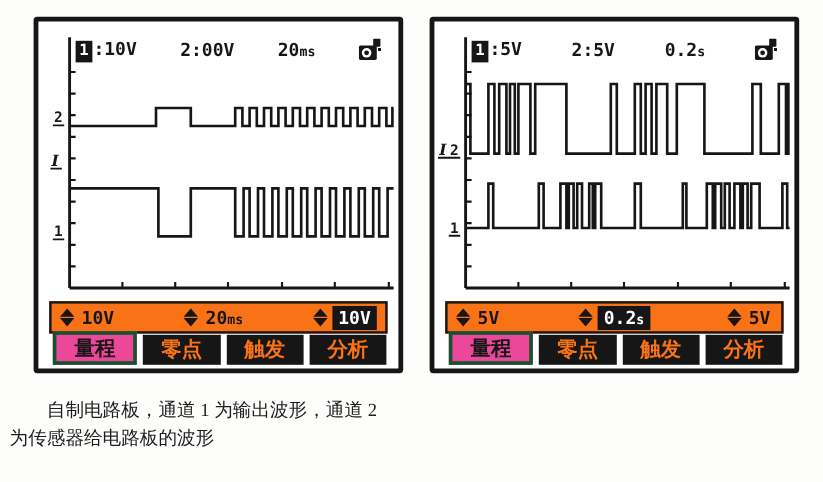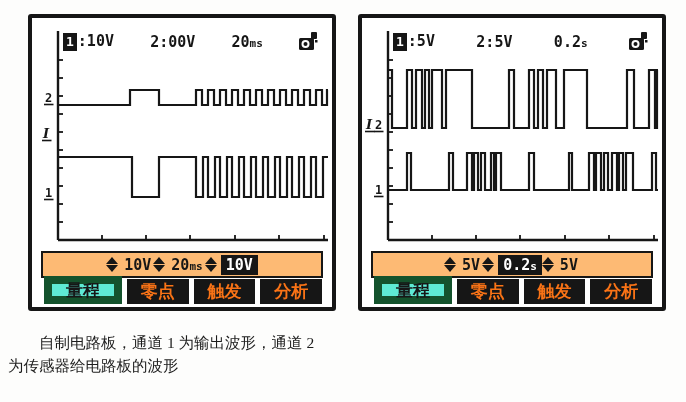--- a/index.html
+++ b/index.html
@@ -19,36 +19,36 @@
   .scope-header{position:absolute;left:31px;right:12px;top:13px;height:21px;
     display:flex;justify-content:space-between;align-items:center;
     font:bold 15px "DejaVu Sans Mono",monospace;color:#161616;white-space:nowrap;}
   .hdr-item{display:inline-flex;align-items:baseline;}
   .ch-chip{display:inline-block;background:#161616;color:#fff;line-height:16px;
     padding:1px 3px;font-size:13px;margin-right:1px;}
   .unit{font-size:11px;}
 
   .ctrl-box{position:absolute;left:9px;right:9px;top:233px;height:23px;
     border:2px solid #161616;display:flex;align-items:center;
-    justify-content:center;padding:0 7px;background:#fdba74;
+    justify-content:space-between;padding:0 7px;background:#f97316;
     font:bold 15px "DejaVu Sans Mono",monospace;color:#161616;}
   .spinner{display:inline-flex;align-items:center;}
   .spin-arrows{display:inline-flex;flex-direction:column;row-gap:1px;margin-right:4px;cursor:pointer;}
   .spin-arrows .up{width:0;height:0;border-left:6px solid transparent;
     border-right:6px solid transparent;border-bottom:7px solid #161616;}
   .spin-arrows .down{width:0;height:0;border-left:6px solid transparent;
     border-right:6px solid transparent;border-top:7px solid #161616;}
   .val-box{display:inline-flex;align-items:baseline;padding:0 2px;}
   .val-box.inverted{background:#161616;color:#fff;padding:1px 5px;}
 
   .tabs{position:absolute;left:12px;right:10px;top:261px;height:25px;display:flex;gap:5px;}
   .tab{flex:1;display:flex;align-items:center;justify-content:center;
     background:#161616;color:#f97316;cursor:pointer;
     font-weight:bold;font-size:17px;font-family:"DejaVu Sans","Liberation Sans",sans-serif;}
-  .tab.active{background:#5eead4;color:#161616;border:8px solid #14532d;margin-top:-3px;}
+  .tab.active{background:#ec4899;color:#161616;border:3px solid #14532d;margin-top:-3px;}
 
   
   .caption{position:absolute;color:#1c1c1c;white-space:pre-line;text-indent:2em;
     font:15.5px/23px "Liberation Serif","DejaVu Serif",serif;text-align:justify;}
   .caption.left{left:8px;top:331px;width:330px;}
   .caption.right{left:344px;top:329px;width:340px;}
 </style>
 </head>
 <body>
 

